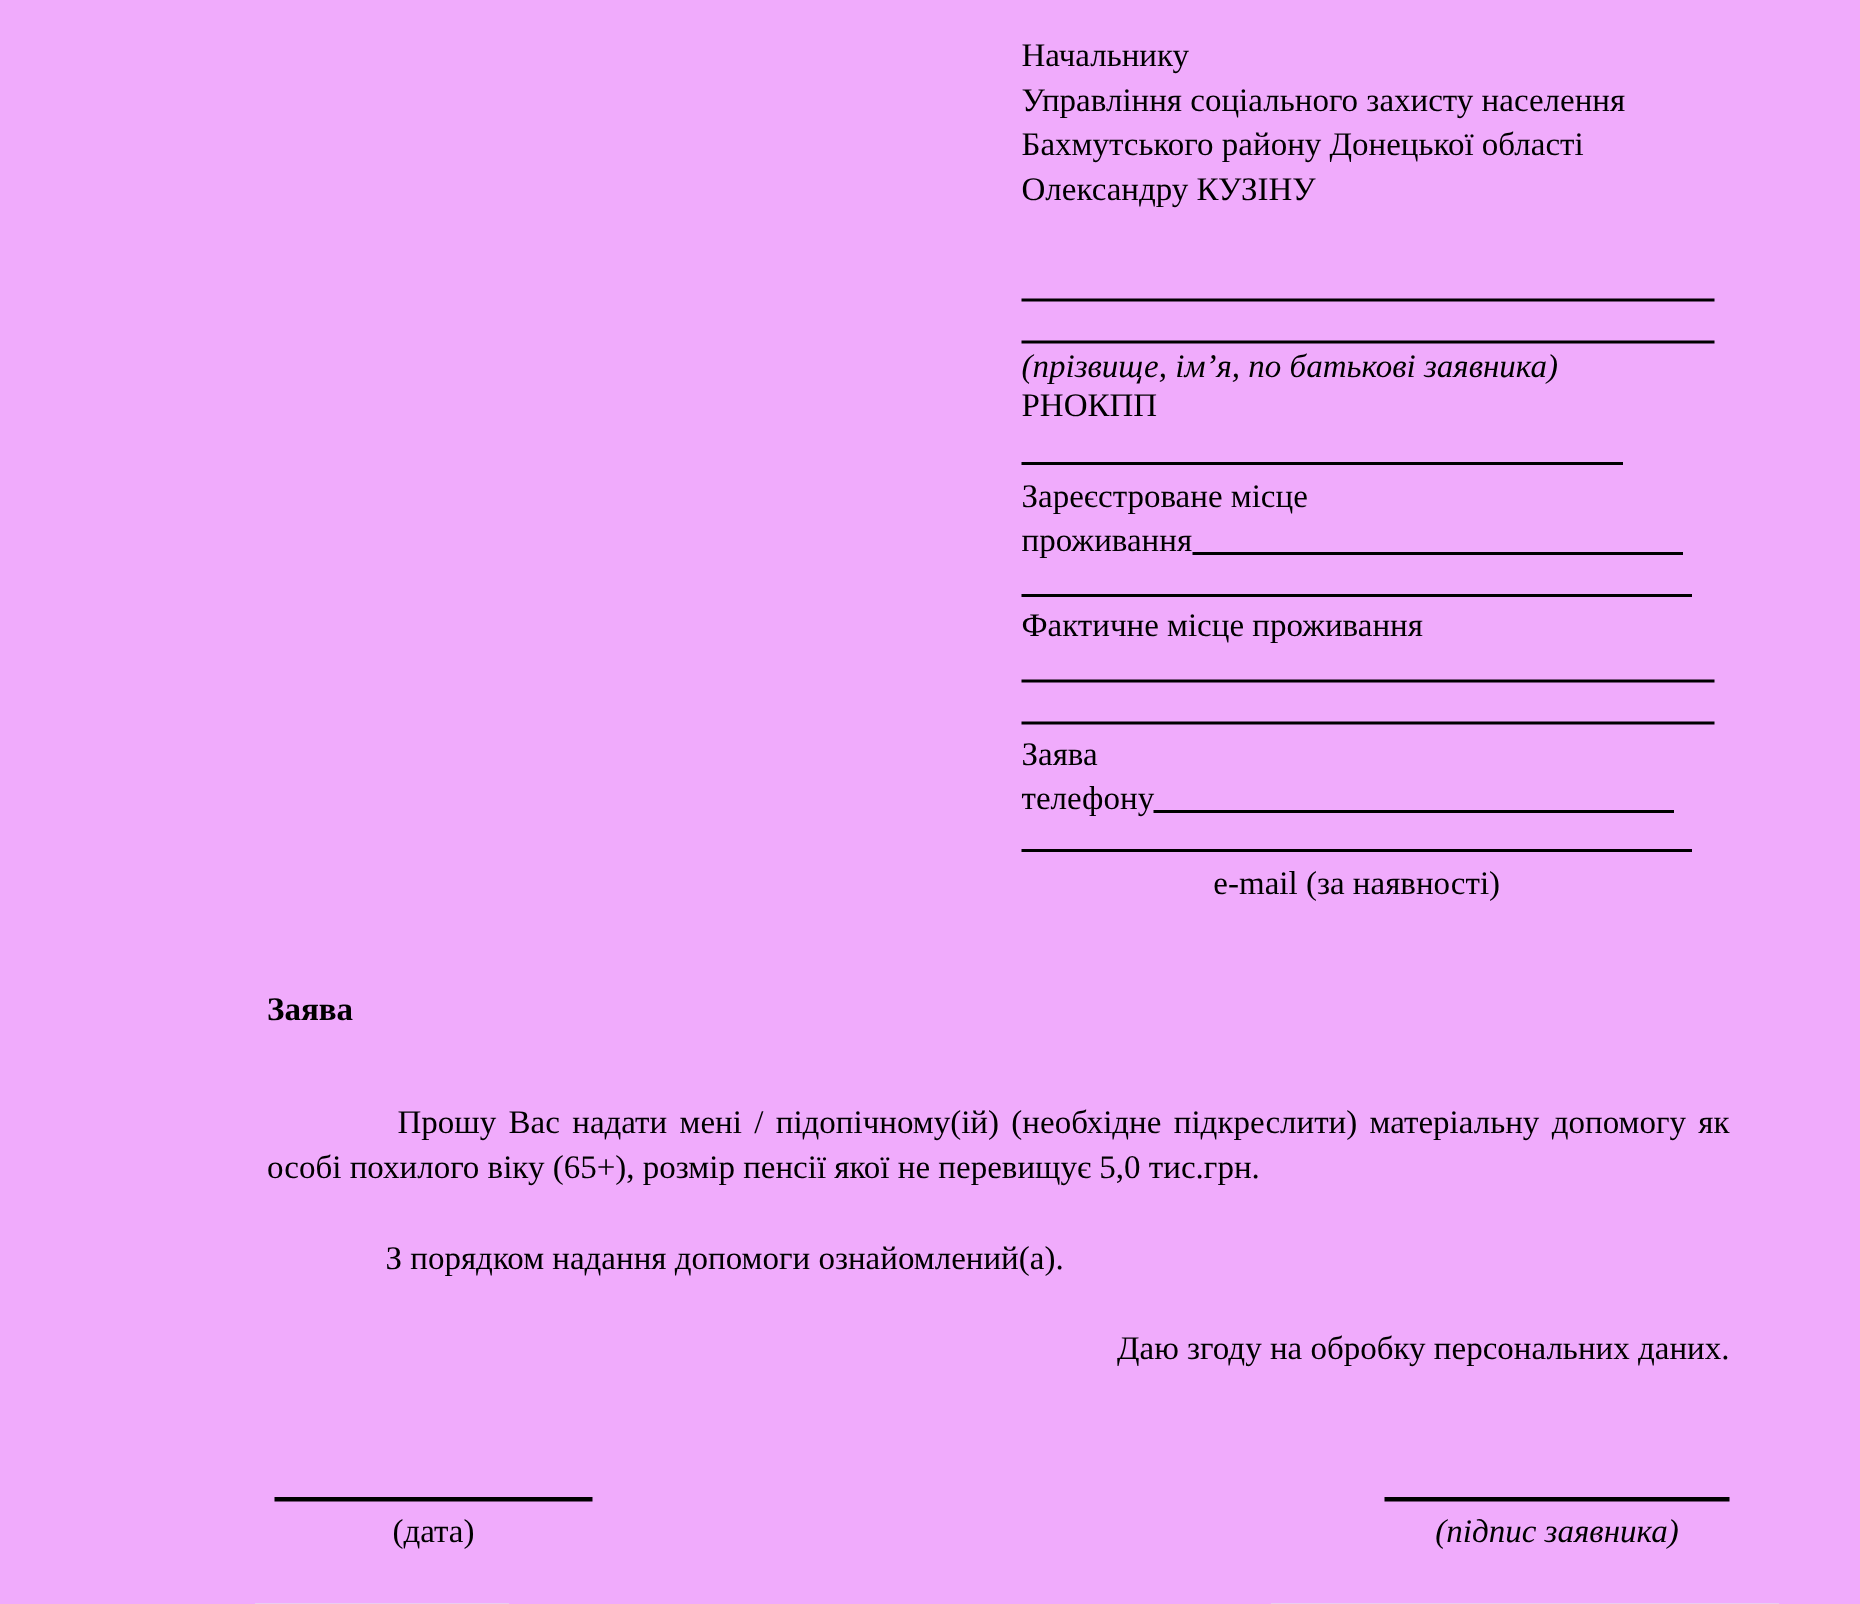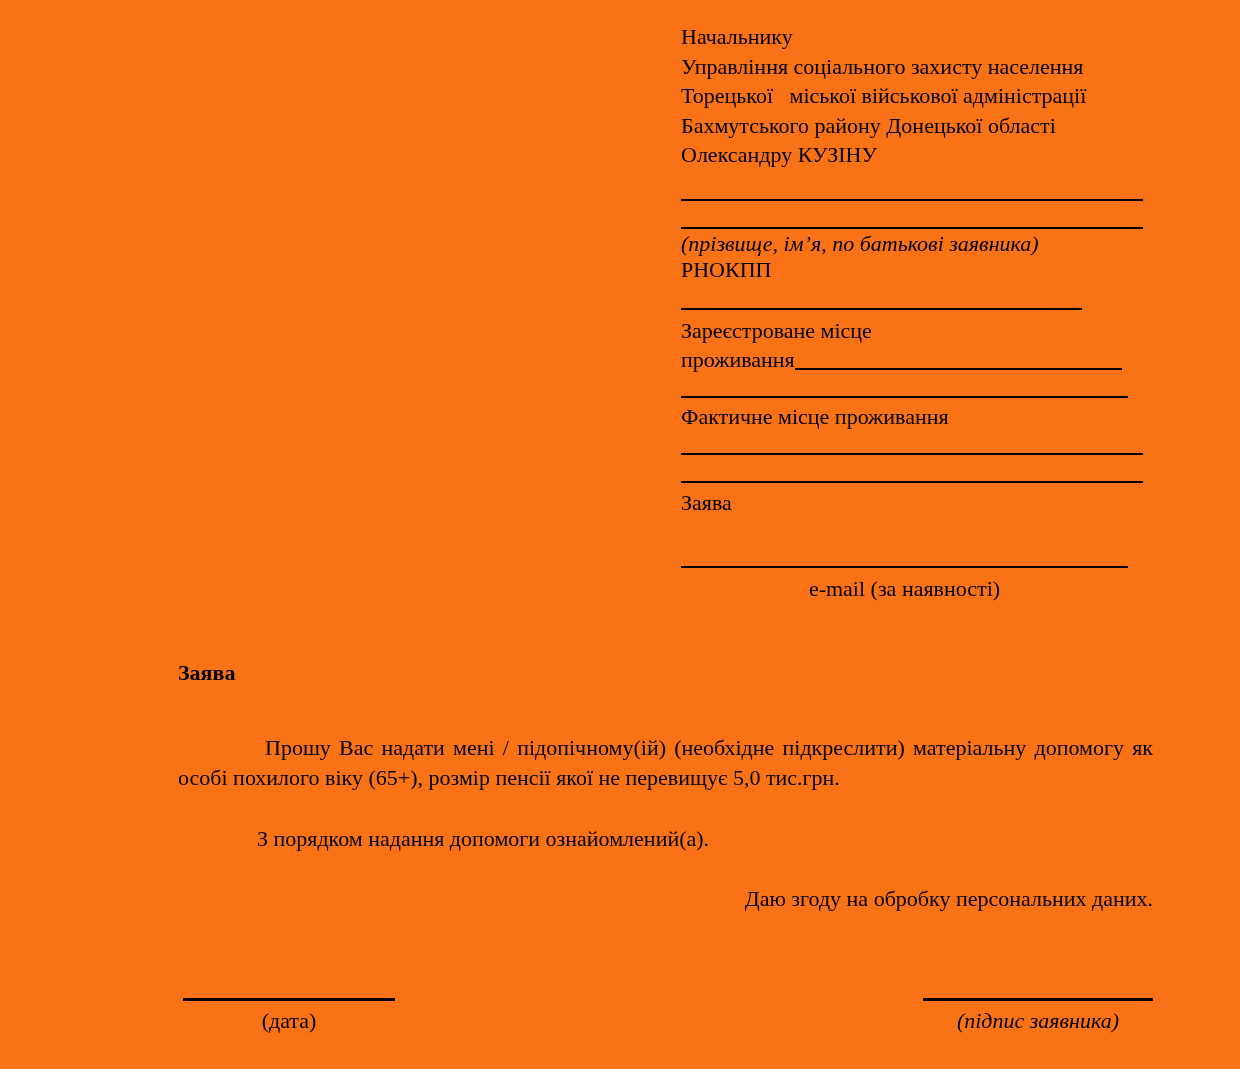--- a/index.html
+++ b/index.html
@@ -1,21 +1,21 @@
 <!DOCTYPE html>
 <html><head>
 <meta charset="utf-8">
 <style>
   * { margin: 0; padding: 0; box-sizing: border-box; }
   html, body { background: #e8e8e8; }
   .page {
     position: relative;
     width: 1240px;
     height: 1069px;
-    background: #f97316;
+    background: #f0abfc;
     color: #000000;
     font-family: "Liberation Serif", "DejaVu Serif", serif;
     font-size: 22px;
     line-height: 29.5px;
     overflow: hidden;
   }
 
   
   .right-col { position: absolute; left: 681px; top: 0; width: 462px; }
   .recipient-line { white-space: pre; line-height: 29.5px; }
@@ -63,21 +63,20 @@
   }
 </style>
 </head>
 <body>
 
 <div class="page">
 
   <div class="right-col" style="top:22px;">
     <div class="recipient-line">Начальнику</div>
     <div class="recipient-line">Управління соціального захисту населення</div>
-    <div class="recipient-line">Торецької   міської військової адміністрації</div>
     <div class="recipient-line">Бахмутського району Донецької області</div>
     <div class="recipient-line">Олександру КУЗІНУ</div>
   </div>
 
   <div class="rule" style="left:681px; top:199px; width:462px;"></div>
   <div class="rule" style="left:681px; top:227px; width:462px;"></div>
 
   <div class="label-row italic" style="left:681px; top:229px;font-family:Liberation Serif, serif;">
     <span>(прізвище, ім’я, по батькові заявника)</span>
   </div>
@@ -100,20 +99,23 @@
   <div class="label-row" style="left:681px; top:402px;">
     <span>Фактичне місце проживання</span>
   </div>
 
   <div class="rule" style="left:681px; top:453px; width:462px;"></div>
   <div class="rule" style="left:681px; top:481px; width:462px;"></div>
 
   <div class="label-row" style="left:681px; top:488px;">
     <span>Заява</span>
   </div>
+  <div class="label-row" style="left:681px; top:517px;">
+    <span>телефону</span><span class="fill" style="width:347px;"></span>
+  </div>
 
   <div class="rule" style="left:681px; top:566px; width:447px;"></div>
   <div class="label-row centered" style="left:681px; top:574px; width:447px;">
     <span>e-mail (за наявності)</span>
   </div>
 
   <div class="doc-title">Заява</div>
 
   <div class="para para-indent" style="top:733px;">Прошу Вас надати мені / підопічному(ій) (необхідне підкреслити) матеріальну допомогу як особі похилого віку (65+), розмір пенсії якої не перевищує 5,0 тис.грн.</div>
 

